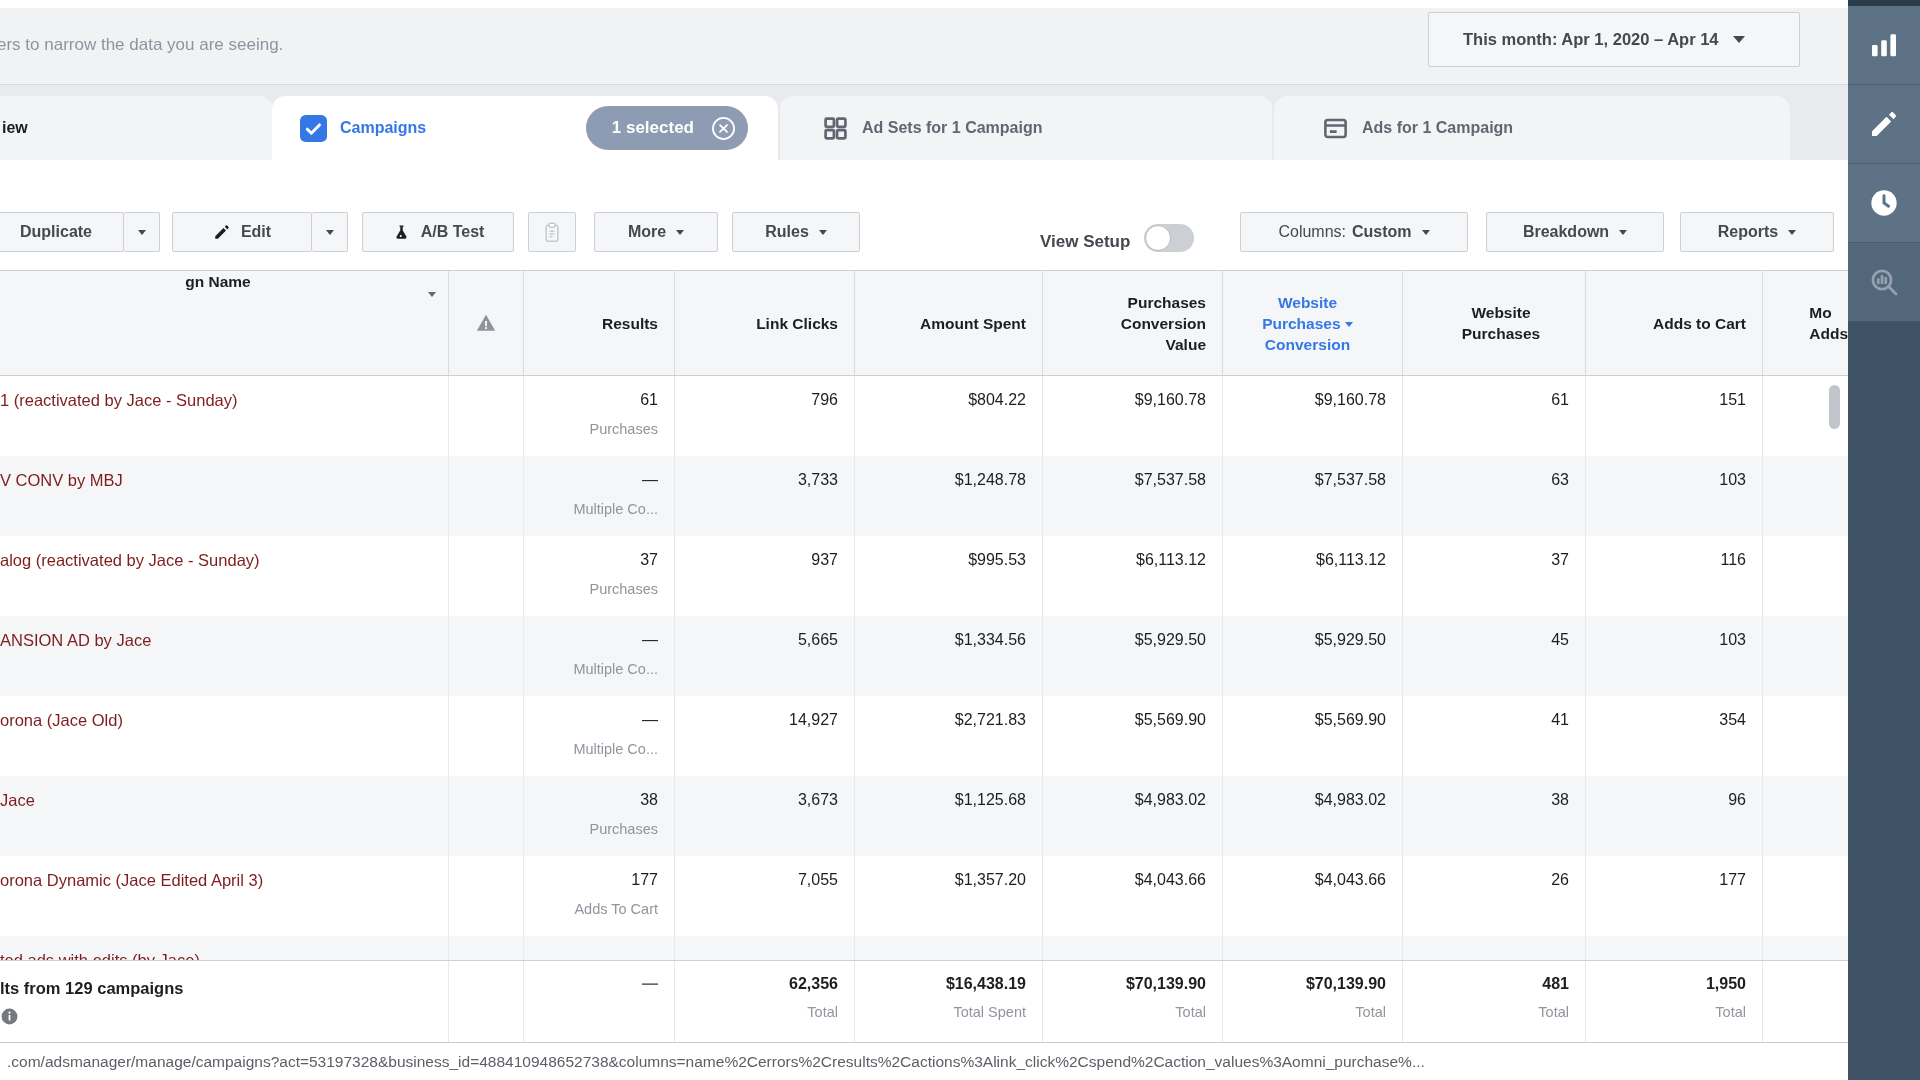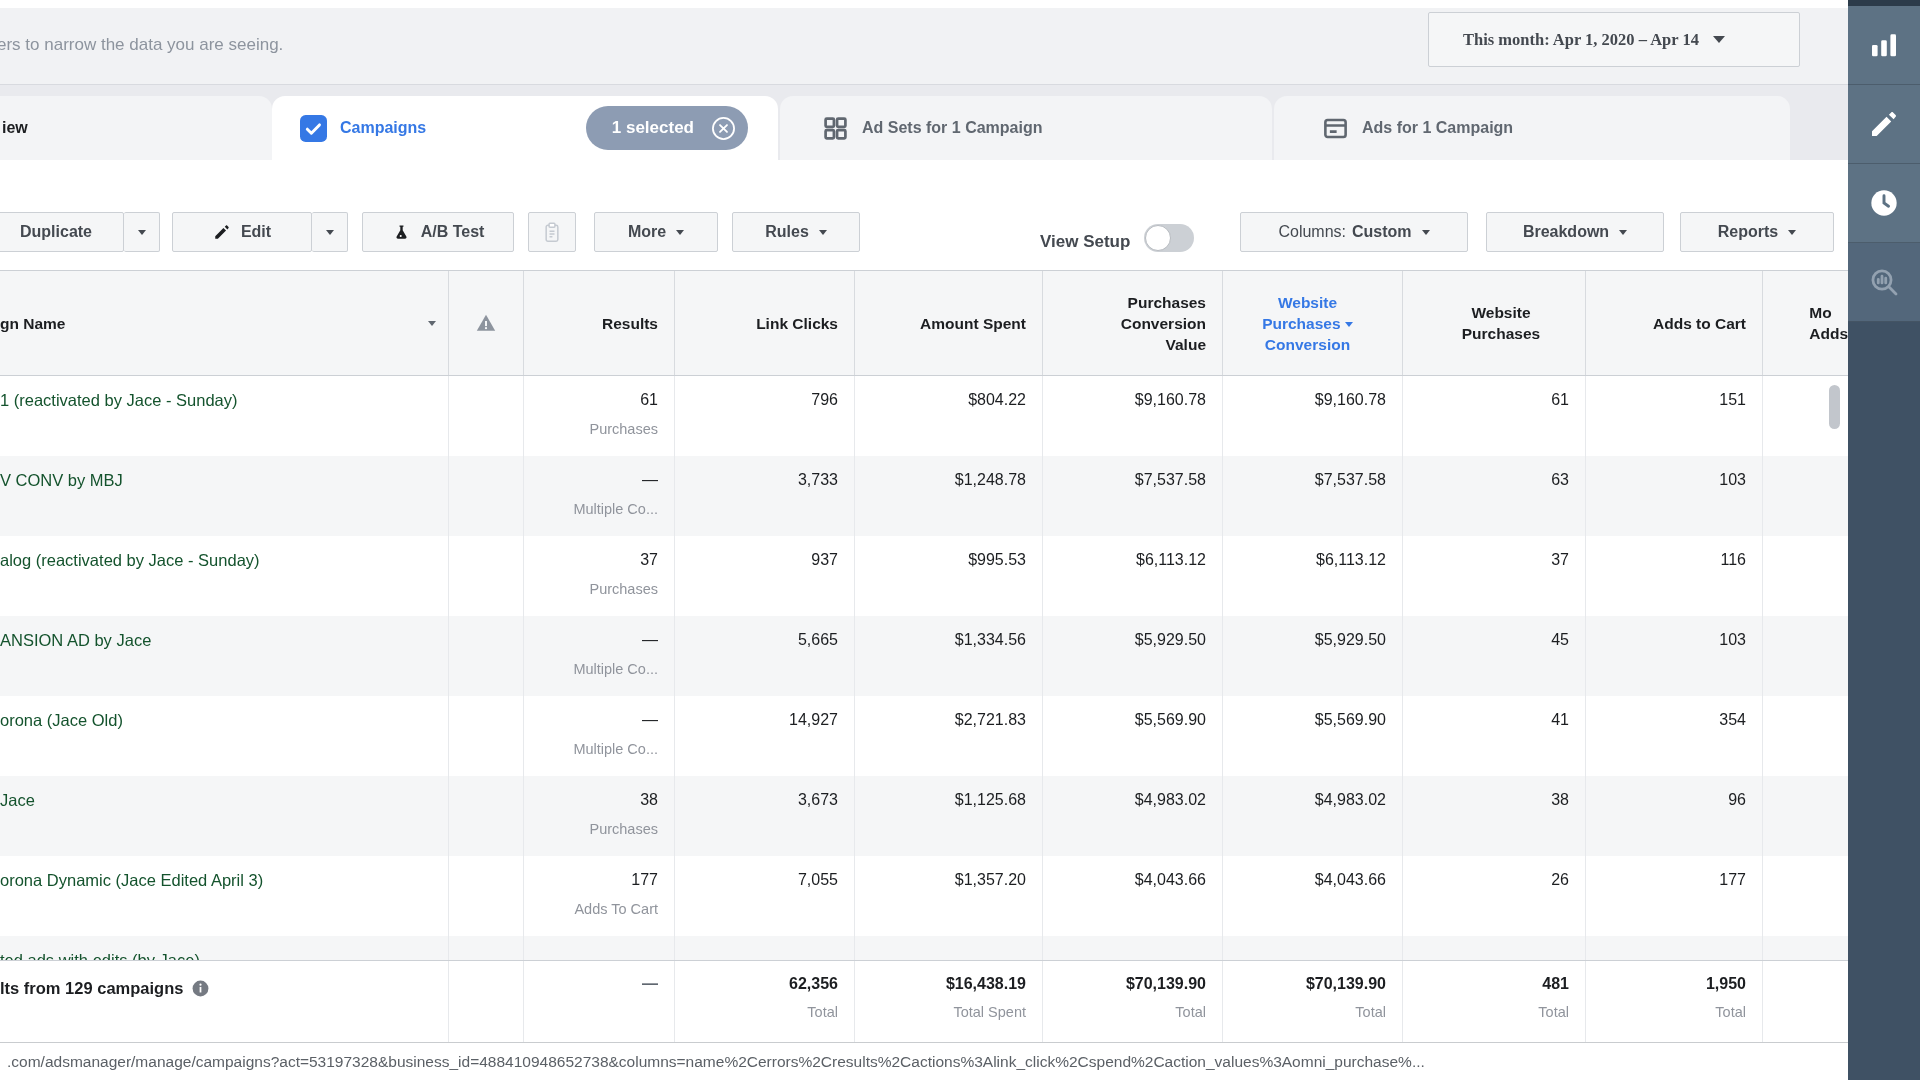--- a/index.html
+++ b/index.html
@@ -7,21 +7,21 @@
        font-family:"Liberation Sans",sans-serif;color:#1c1e21;}
   .app{position:relative;width:1920px;height:1080px;background:#fff;}
 
   
   .filter-bar{position:absolute;left:0;top:8px;width:1848px;height:77px;
               background:#f1f2f4;border-bottom:1px solid #d8dadf;box-sizing:border-box;}
   .filter-hint{position:absolute;left:-3px;top:27px;font-size:17px;color:#8d949e;white-space:nowrap;}
   .date-btn{position:absolute;left:1428px;top:12px;width:372px;height:55px;background:#f5f6f7;
             border:1px solid #ccd0d5;border-radius:2px;box-sizing:border-box;display:flex;
             align-items:center;justify-content:flex-start;padding-left:34px;gap:14px;
-            font-size:16.5px;font-weight:700;color:#444950;overflow:hidden;cursor:pointer;font-family:Liberation Serif, serif;}
+            font-size:16.5px;font-weight:700;color:#444950;overflow:hidden;cursor:pointer;}
   .caret{display:inline-block;width:0;height:0;border-left:6px solid transparent;
          border-right:6px solid transparent;border-top:7px solid currentColor;flex:none;}
   .caret.sm{border-left-width:4.5px;border-right-width:4.5px;border-top-width:5.5px;}
 
   
   .tab-strip{position:absolute;left:0;top:85px;width:1848px;height:75px;background:#e9eaee;}
   .tab{position:absolute;top:11px;height:64px;display:flex;align-items:center;
        border-radius:13px 13px 0 0;box-sizing:border-box;cursor:pointer;}
   .tab-overview{left:-34px;width:306px;background:#f3f4f6;padding-left:36px;}
   .tab-campaigns{left:272px;width:506px;background:#ffffff;padding-left:28px;}
@@ -42,21 +42,21 @@
        justify-content:center;gap:10px;font-size:16px;font-weight:700;color:#444950;cursor:pointer;}
   .btn svg{flex:none;}
   .seg-caret{border-left:none!important;width:36px;}
   .view-setup{position:absolute;left:1040px;top:52px;height:40px;display:flex;align-items:flex-end;gap:14px;}
   .vs-label{font-size:17px;font-weight:700;color:#444950;}
   .toggle{width:50px;height:28px;border-radius:14px;background:#ccd0d5;position:relative;cursor:pointer;}
   .knob{position:absolute;left:1px;top:1px;width:26px;height:26px;border-radius:50%;
         background:#fff;border:1px solid #b7bbc0;box-sizing:border-box;}
 
   
-  .c0{width:449px;} .c1{width:75px;} .c2{width:151px;} .c3{width:180px;} .c4{width:188px;}
+  .c0{width:449px;flex-direction:column;} .c1{width:75px;} .c2{width:151px;} .c3{width:180px;} .c4{width:188px;}
   .c5{width:180px;} .c6{width:180px;} .c7{width:183px;} .c8{width:177px;}
   .c9{width:85px;border-right:none!important;}
   .thead{position:absolute;left:0;top:270px;width:1848px;height:106px;background:#f5f6f7;
          border-top:1px solid #ccd0d5;border-bottom:1px solid #ccd0d5;box-sizing:border-box;display:flex;}
   .th{box-sizing:border-box;border-right:1px solid #d8dbdf;display:flex;align-items:center;
       justify-content:flex-end;padding-right:16px;font-size:15.5px;font-weight:700;
       color:#1c1e21;text-align:right;line-height:21px;cursor:pointer;}
   .th.name{justify-content:flex-start;padding-right:12px;}
   .th.wrap3{padding-left:62px;}
   .th.center{justify-content:center;text-align:center;padding-right:10px;}
@@ -65,21 +65,21 @@
   .th.partial{justify-content:flex-end;text-align:left;padding:0 0 0 12px;overflow:hidden;}
   .sort-caret{margin-left:auto;color:#606770;}
 
   .tbody{position:absolute;left:0;top:376px;width:1848px;height:584px;overflow:hidden;background:#fff;}
   .row{display:flex;height:80px;background:#fff;}
   .row:nth-child(even){background:#f5f6f7;}
   .td{box-sizing:border-box;border-right:1px solid #e7e9ec;padding:14px 16px 0 0;
       text-align:right;font-size:16px;color:#1c1e21;line-height:20px;}
   .td .sub{display:block;margin-top:9px;font-size:14.5px;color:#90949c;white-space:nowrap;}
   .td.name{padding:14px 8px 0 0;text-align:left;overflow:hidden;white-space:nowrap;}
-  .td.name a{color:#14532d;text-decoration:none;font-size:16.5px;cursor:pointer;}
+  .td.name a{color:#7f1d1d;text-decoration:none;font-size:16.5px;cursor:pointer;}
 
   .totals{position:absolute;left:0;top:960px;width:1848px;height:82px;background:#fff;
           border-top:1px solid #ccd0d5;box-sizing:border-box;display:flex;z-index:5;}
   .tt{box-sizing:border-box;border-right:1px solid #e7e9ec;padding:13px 16px 0 0;
       text-align:right;font-size:16px;font-weight:700;color:#1c1e21;line-height:20px;}
   .tt .sub{display:block;margin-top:8px;font-size:14.5px;font-weight:400;color:#90949c;}
   .tt.label{text-align:left;padding:17px 0 0 0;font-size:16.5px;display:flex;align-items:flex-start;gap:8px;}
   .tt.label svg{margin-top:1px;flex:none;}
   .tt .dash{color:#606770;}
 

